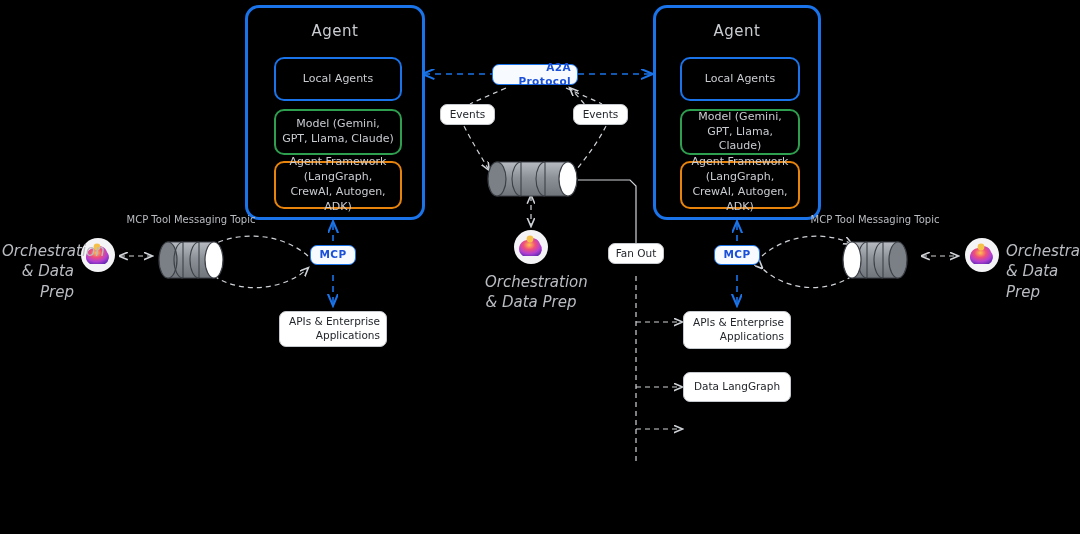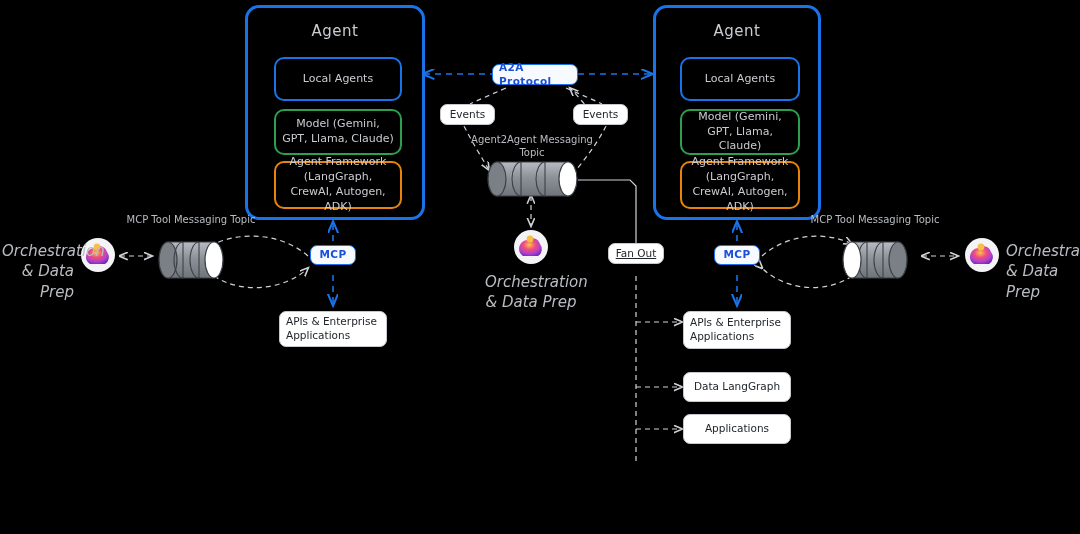--- a/index.html
+++ b/index.html
@@ -42,21 +42,21 @@
 
   
   .chip {
     position: absolute;
     background: #ffffff;
     border: 1px solid #c5c8cc;
     border-radius: 7px;
     color: #22262b;
     font-size: 10.5px;
     display: flex; align-items: center; justify-content: center;
-    text-align: left;
+    text-align: right;
     line-height: 1.3;
     box-shadow: 0 1px 2px rgba(0,0,0,.45);
     padding: 2px 6px;
   }
   .chip.proto {
     border: 1.5px solid #1a73e8;
     color: #1a4fd8;
     background: #f7faff;
     font-weight: 600;
     letter-spacing: .4px;
@@ -218,39 +218,37 @@
     <div class="inner-box green" style="left:24px; top:101px; width:120px; height:46px;">Model (Gemini, GPT, Llama, Claude)</div>
     <div class="inner-box orange" style="left:24px; top:153px; width:120px; height:48px;">Agent Framework (LangGraph, CrewAI, Autogen, ADK)</div>
   </div>
 
   <div class="chip proto" style="left:492px; top:64px; width:86px; height:21px;">A2A Protocol</div>
 
   <div class="chip" style="left:440px; top:104px; width:55px; height:21px;">Events</div>
 
   <div class="chip" style="left:573px; top:104px; width:55px; height:21px;">Events</div>
 
-  <div class="cyl-caption" style="left:467px; top:133px;">Agent2Agent Messaging Topic</div>
 
   <div class="logo-caption" style="left:485px; top:272px;">Orchestration &amp; Data Prep</div>
 
-  <div class="chip" style="left:608px; top:243px; width:56px; height:21px;text-decoration:underline;">Fan Out</div>
+  <div class="chip" style="left:608px; top:243px; width:56px; height:21px;">Fan Out</div>
 
   <div class="logo-caption" style="left:2px; top:241px; width:72px; text-align:right;">Orchestration &amp; Data Prep</div>
 
   <div class="cyl-caption" style="left:126px; top:213px;">MCP Tool Messaging Topic</div>
 
   <div class="chip proto" style="left:310px; top:245px; width:46px; height:20px;">MCP</div>
 
   <div class="chip stacked" style="left:279px; top:311px; width:108px; height:36px;">APIs &amp; Enterprise Applications</div>
 
   <div class="chip proto" style="left:714px; top:245px; width:46px; height:20px;">MCP</div>
 
   <div class="chip stacked" style="left:683px; top:311px; width:108px; height:38px;">APIs &amp; Enterprise Applications</div>
 
   <div class="chip" style="left:683px; top:372px; width:108px; height:30px;">Data LangGraph</div>
 
-  <div class="chip" style="left:683px; top:414px; width:108px; height:30px;">Applications</div>
 
   <div class="cyl-caption" style="left:810px; top:213px;">MCP Tool Messaging Topic</div>
 
   <div class="logo-caption" style="left:1006px; top:241px; width:74px; text-align:left;">Orchestration &amp; Data Prep</div>
 
 </div>
 
 </body></html>

